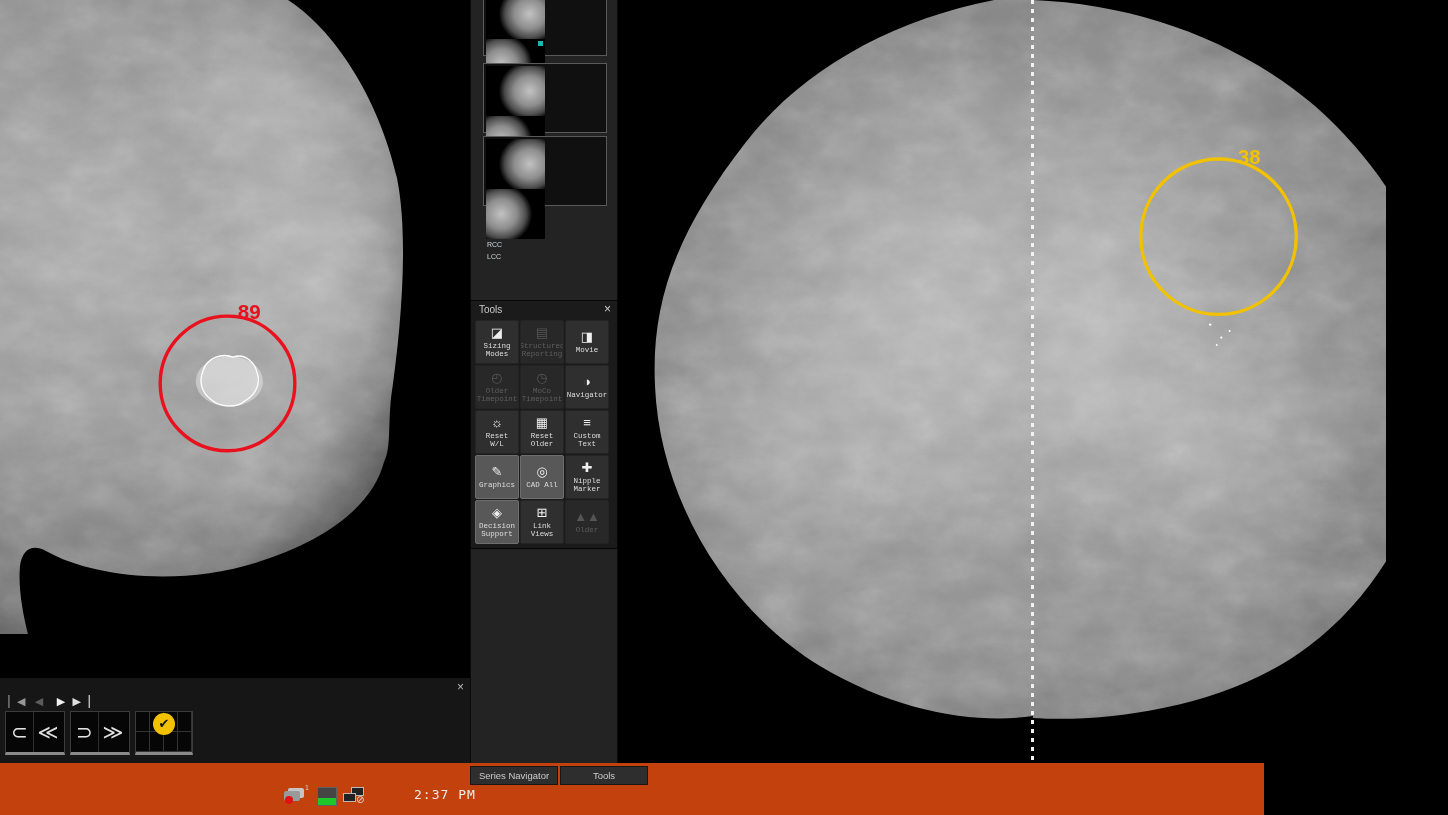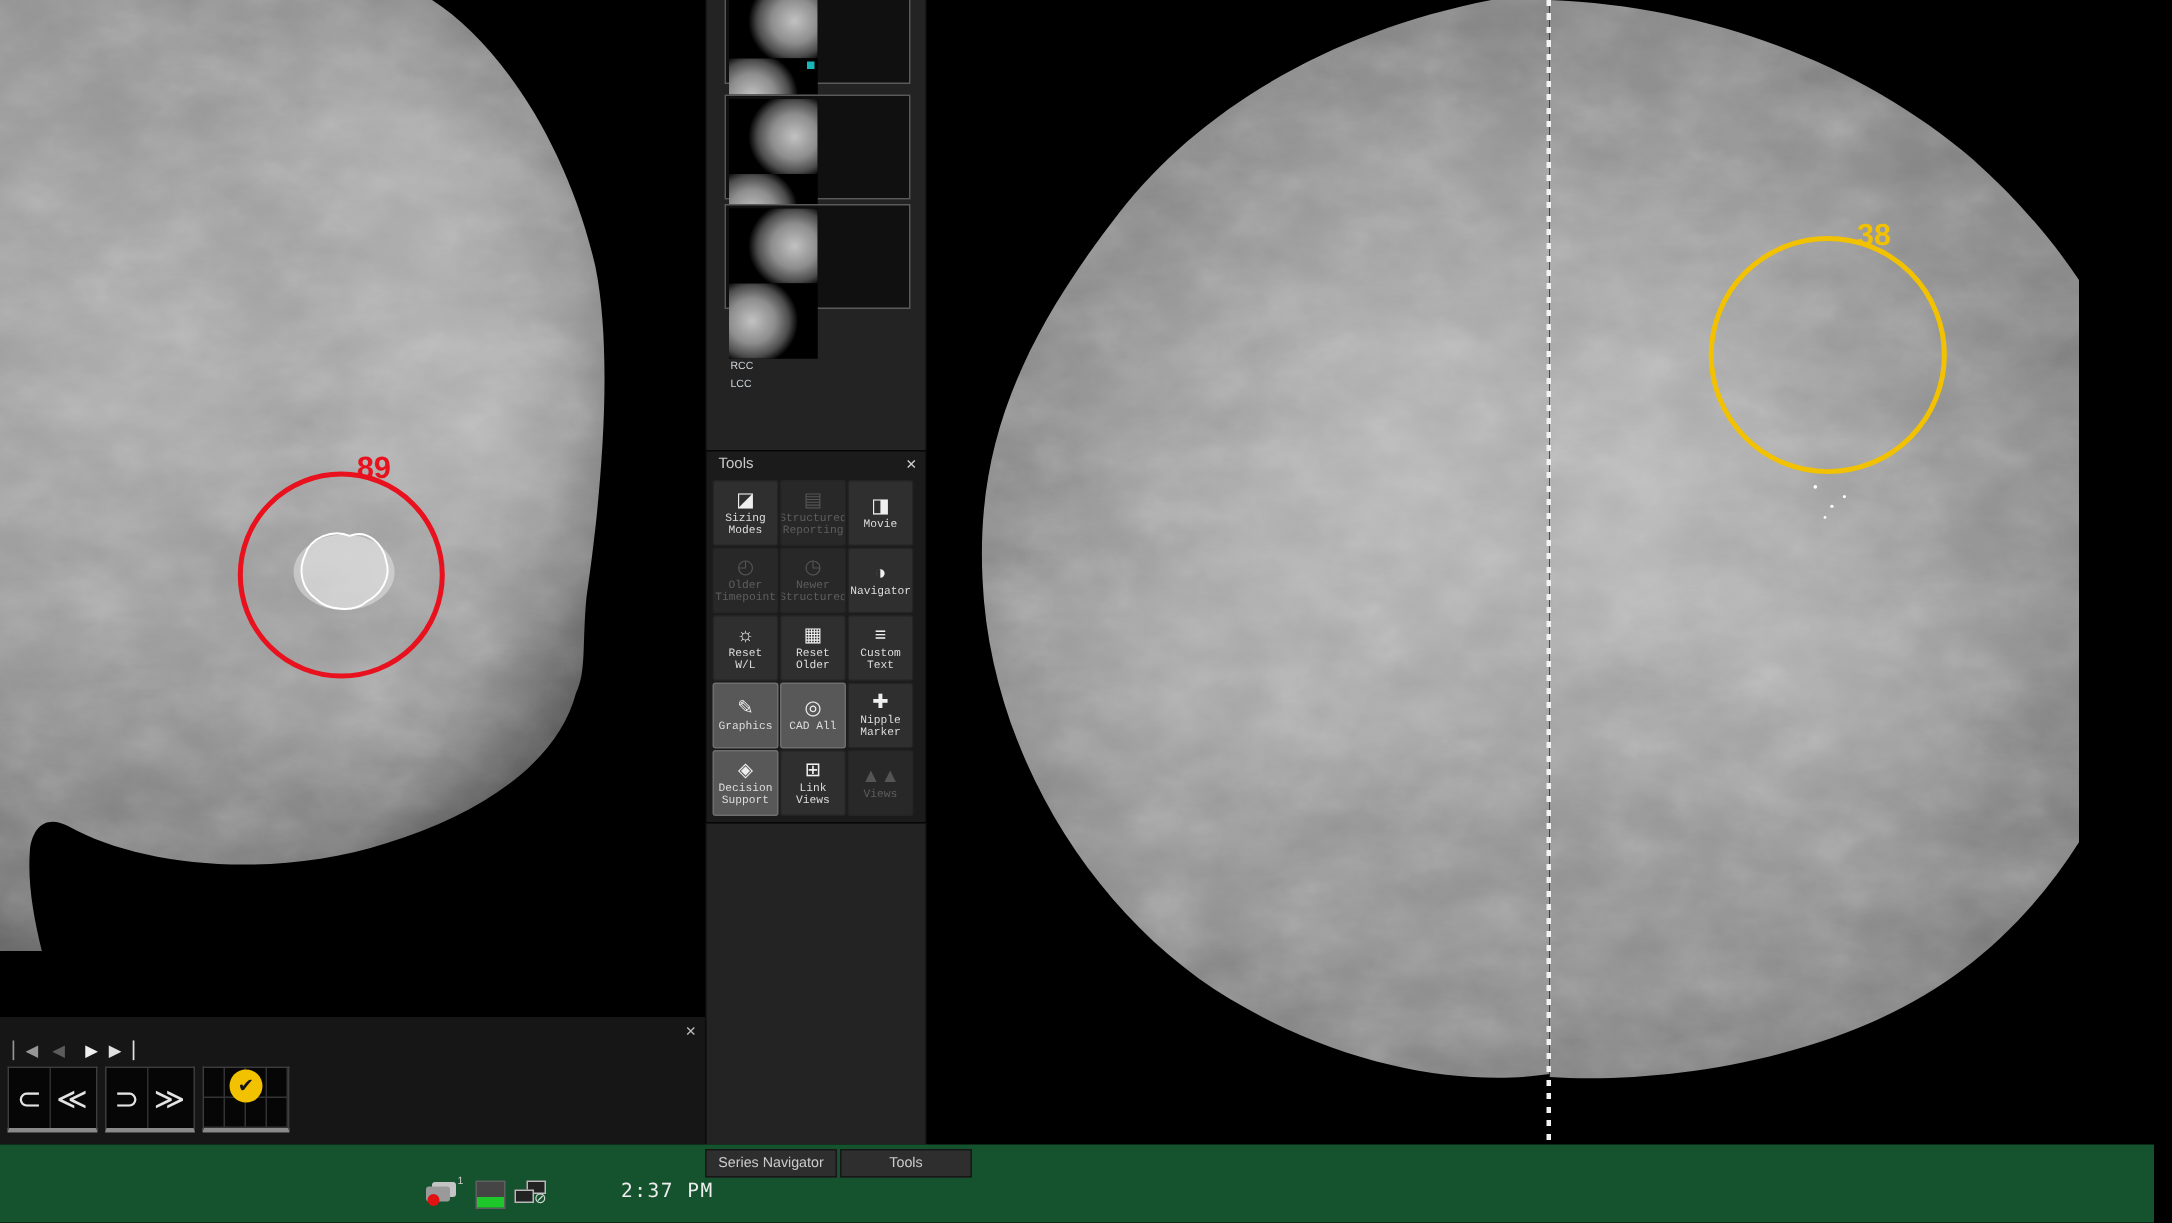--- a/index.html
+++ b/index.html
@@ -90,21 +90,21 @@
       align-items:center; justify-content:center; color:#e3e3e3; font-size:20px; }
   .grp-cell:last-child { border-right:none; }
   #grp-overview { width:56px; display:grid; grid-template-columns:repeat(4,1fr);
       grid-template-rows:repeat(2,1fr); position:relative; }
   #grp-overview i { border-right:1px solid #333; border-bottom:1px solid #333; }
   #check-badge { position:absolute; left:17px; top:1px; width:22px; height:22px; border-radius:50%;
       background:#f2c200; color:#141414; font-size:13px; font-weight:bold; text-align:center;
       line-height:22px; }
 
   
-  #taskbar { left:0; top:763px; width:1436px; height:52px; background:#14532d; }
+  #taskbar { left:0; top:763px; width:1264px; height:52px; background:#c2410c; }
   .task-tab { position:absolute; top:3px; height:19px; background:#2e2e2e; border:1px solid #171717;
       color:#cccccc; font-size:9.5px; text-align:center; line-height:17px; }
   #tab-series { left:470px; width:88px; }
   #tab-tools  { left:560px; width:88px; }
   #clock { position:absolute; left:414px; top:24px; font-family:"DejaVu Sans Mono",monospace;
       font-size:13px; color:#ececec; letter-spacing:1px; }
 
   .stat { position:absolute; top:24px; }
   #stat-print { left:284px; width:24px; height:18px; }
   #stat-print .film1 { position:absolute; left:0; top:4px; width:16px; height:10px; background:#9a9a9a; border-radius:2px; }
@@ -245,21 +245,21 @@
     <div class="tool-btn">
       <span class="t-icon">◨</span>
       <span class="t-label">Movie</span>
       </div>
     <div class="tool-btn disabled">
       <span class="t-icon">◴</span>
       <span class="t-label">Older Timepoint</span>
       </div>
     <div class="tool-btn disabled">
       <span class="t-icon">◷</span>
-      <span class="t-label">Newer Structured</span>
+      <span class="t-label">MoCo Timepoint</span>
       </div>
     <div class="tool-btn">
       <span class="t-icon">◑</span>
       <span class="t-label">Navigator</span>
       </div>
     <div class="tool-btn">
       <span class="t-icon">☼</span>
       <span class="t-label">Reset W/L</span>
       </div>
     <div class="tool-btn">
@@ -285,21 +285,21 @@
     <div class="tool-btn active">
       <span class="t-icon">◈</span>
       <span class="t-label">Decision Support</span>
       </div>
     <div class="tool-btn">
       <span class="t-icon">⊞</span>
       <span class="t-label">Link Views</span>
       </div>
     <div class="tool-btn disabled">
       <span class="t-icon">▲▲</span>
-      <span class="t-label">Views</span>
+      <span class="t-label">Older</span>
       </div>
   </div>
 </div>
 
 <div id="cine-toolbar" class="abs">
   <span id="cine-close">×</span>
   <span class="pb-btn" style="left:8px;  color:#969696;">▏◀</span>
   <span class="pb-btn" style="left:30px; color:#5c5c5c;">◀</span>
   <span class="pb-btn" style="left:52px; color:#f0f0f0;">▶</span>
   <span class="pb-btn" style="left:72px; color:#e0e0e0;">▶▕</span>

